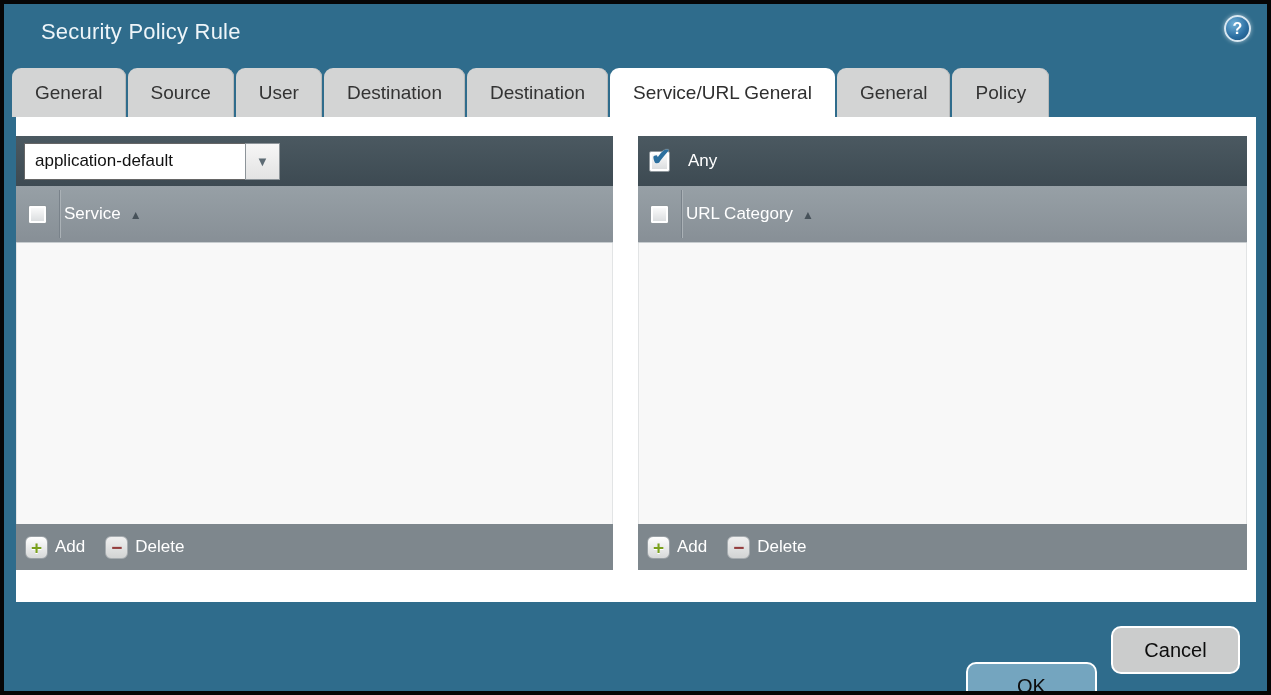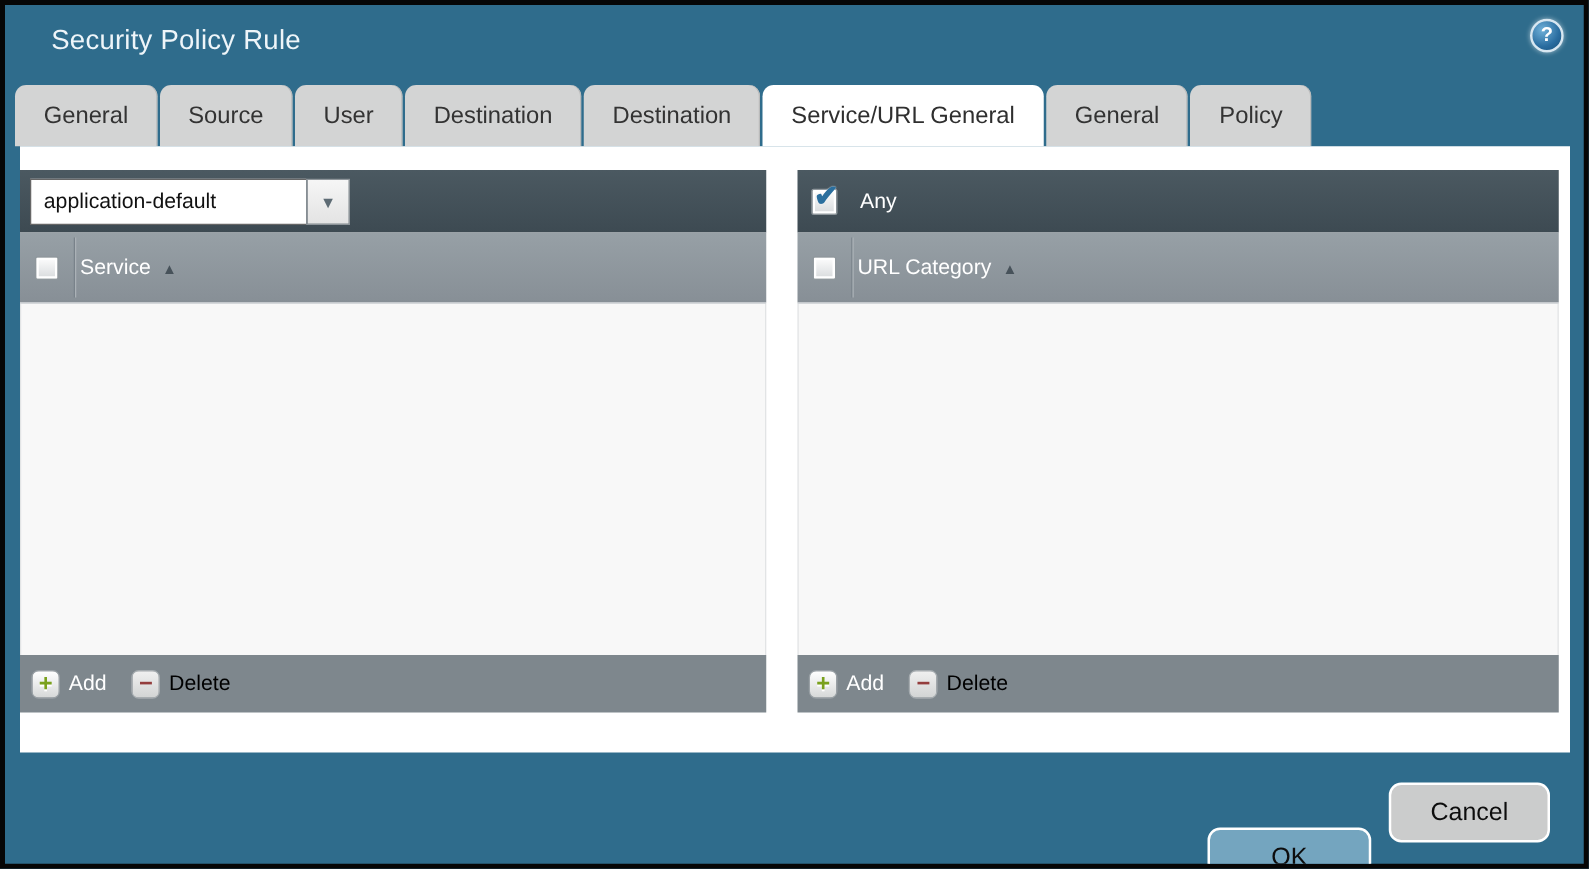--- a/index.html
+++ b/index.html
@@ -88,21 +88,21 @@
     width:23px; height:23px; border-radius:6px; border:1px solid #99a0a5;
     background:linear-gradient(#ffffff,#d6d8d8);
     display:flex; align-items:center; justify-content:center;
     font-size:19px; font-weight:bold; line-height:1;
   }
   .icon-plus  { color:#7aa11d; text-shadow:0 1px 0 #fff; }
   .icon-minus { color:#943d3d; }
   .foot-btn .label-white { margin-left:7px; }
   .foot-btn.disabled { cursor:default; }
   .foot-btn.disabled .foot-icon { background:linear-gradient(#f0f0f0,#d2d4d4); border-color:#a6acb0; }
-  .foot-btn.disabled .label-white { color:#000000; }
+  .foot-btn.disabled .label-white { color:#ffffff; }
   .foot-gap { width:20px; }
 
   
   .action-btn {
     position:absolute; height:48px; border:2px solid #fff; border-radius:10px;
     font-family:"Liberation Sans", sans-serif; font-size:20px; color:#0d0d0d; cursor:pointer;
   }
   .ok-btn     { left:962px;  top:658px; width:131px; background:#74a5bf; }
   .cancel-btn { left:1107px; top:622px; width:129px; background:#cbcccc; }
 </style>

